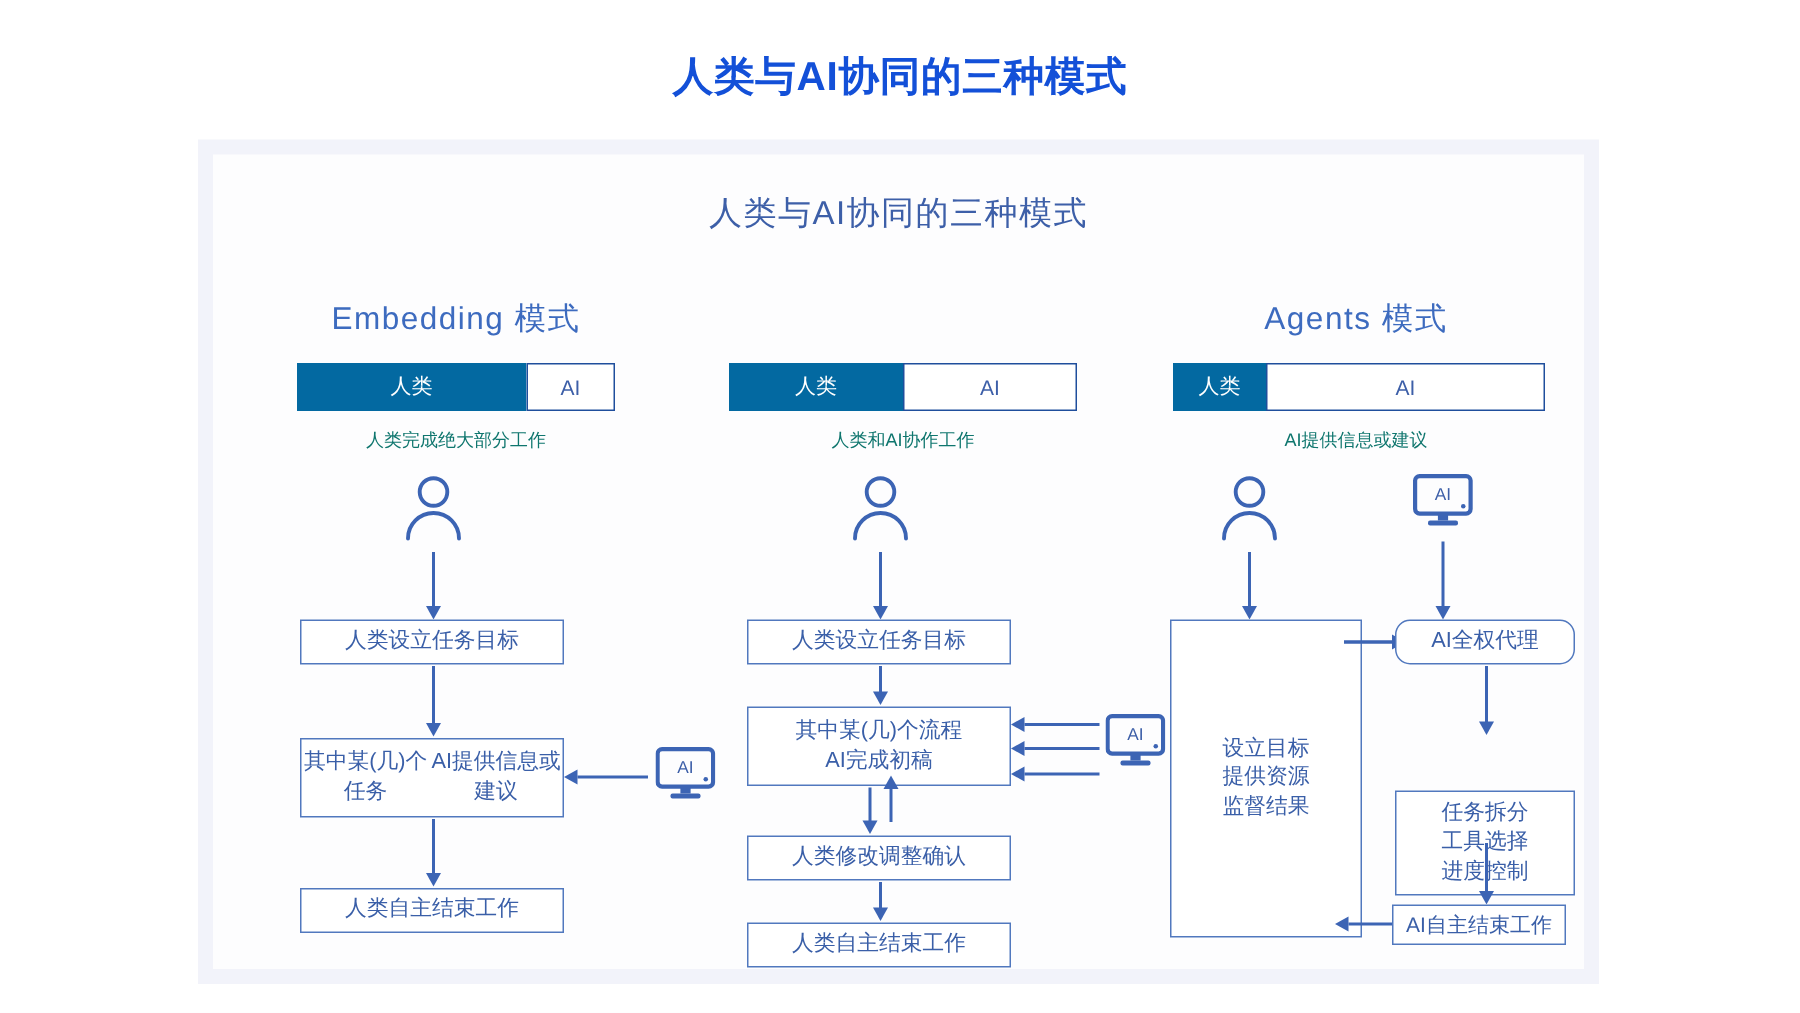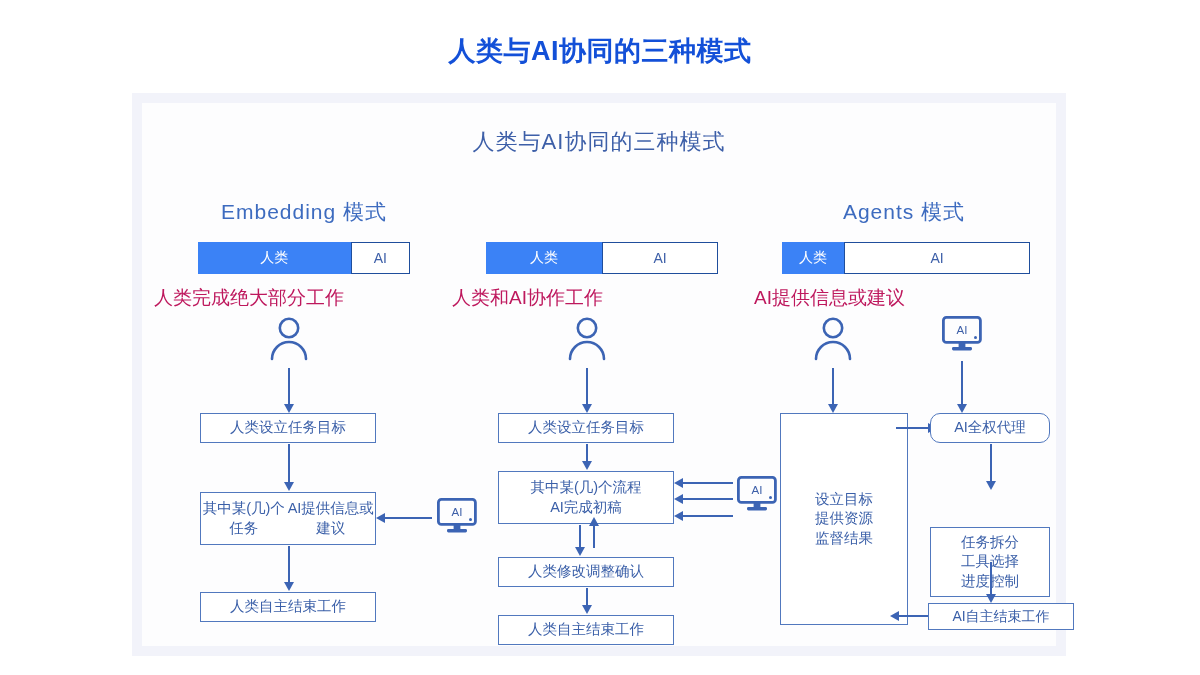--- a/index.html
+++ b/index.html
@@ -37,25 +37,25 @@
   }
   
   .bar{
     position:absolute;top:139px;height:32px;display:flex;
     box-sizing:border-box;
   }
   .bar .seg{
     display:flex;align-items:center;justify-content:center;
     font-size:14px;box-sizing:border-box;
   }
-  .bar .human{background:#3b82f6;color:#ffffff;}
+  .bar .human{background:#0369a1;color:#ffffff;}
   .bar .ai{background:#ffffff;color:#3D5FA8;border:1.5px solid #1F4E9C;}
   .cap{
-    position:absolute;top:182px;left:0;width:300px;
-    font-size:19px;color:#be185d;
+    position:absolute;top:182px;left:0;width:300px;text-align:center;
+    font-size:12px;color:#0f766e;
   }
   
   .box{
     position:absolute;box-sizing:border-box;background:#ffffff;
     border:1.3px solid #5178BE;color:#3A5FA8;
     display:flex;align-items:center;justify-content:center;
     text-align:center;font-size:14.5px;line-height:1.32;
   }
   .box span{display:block;}
   .person{position:absolute;}
@@ -236,21 +236,21 @@
       </div>
       <div class="arrow-v" style="left:236px;top:341px;height:38px;"></div>
 
       <div class="box" style="left:176px;top:388px;width:120px;height:70px;flex-direction:column;margin-top:36px;">
         <span>任务拆分</span>
         <span>工具选择</span>
         <span>进度控制</span>
       </div>
       <div class="arrow-v" style="left:236px;top:459px;height:33px;"></div>
 
-      <div class="box" style="left:174px;top:500px;width:146px;height:27px;font-size:14px;">
+      <div class="box" style="left:174px;top:500px;width:116px;height:27px;font-size:14px;">
         <span>AI自主结束工作</span>
       </div>
 
       <div class="arrow-h left" style="left:145px;top:512px;width:29px;"></div>
     </div>
 
   </div>
 </div>
 
 </body></html>

